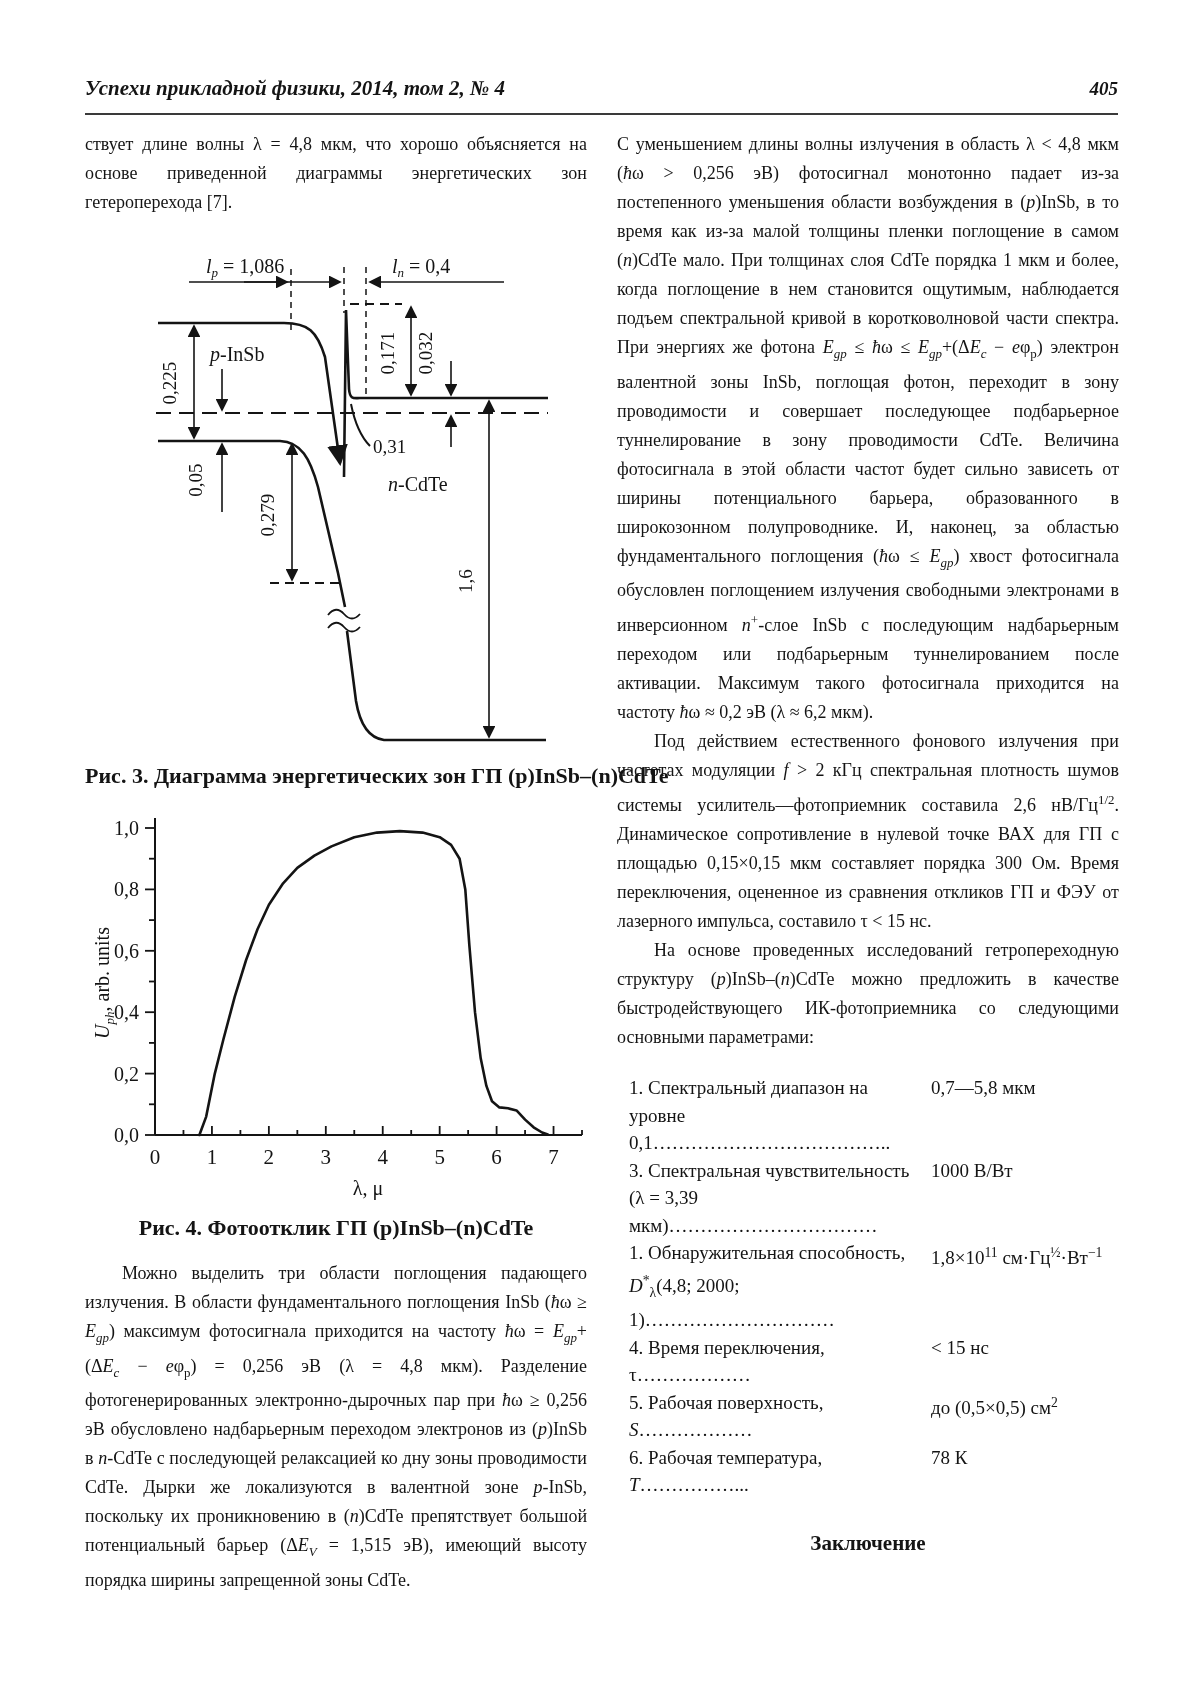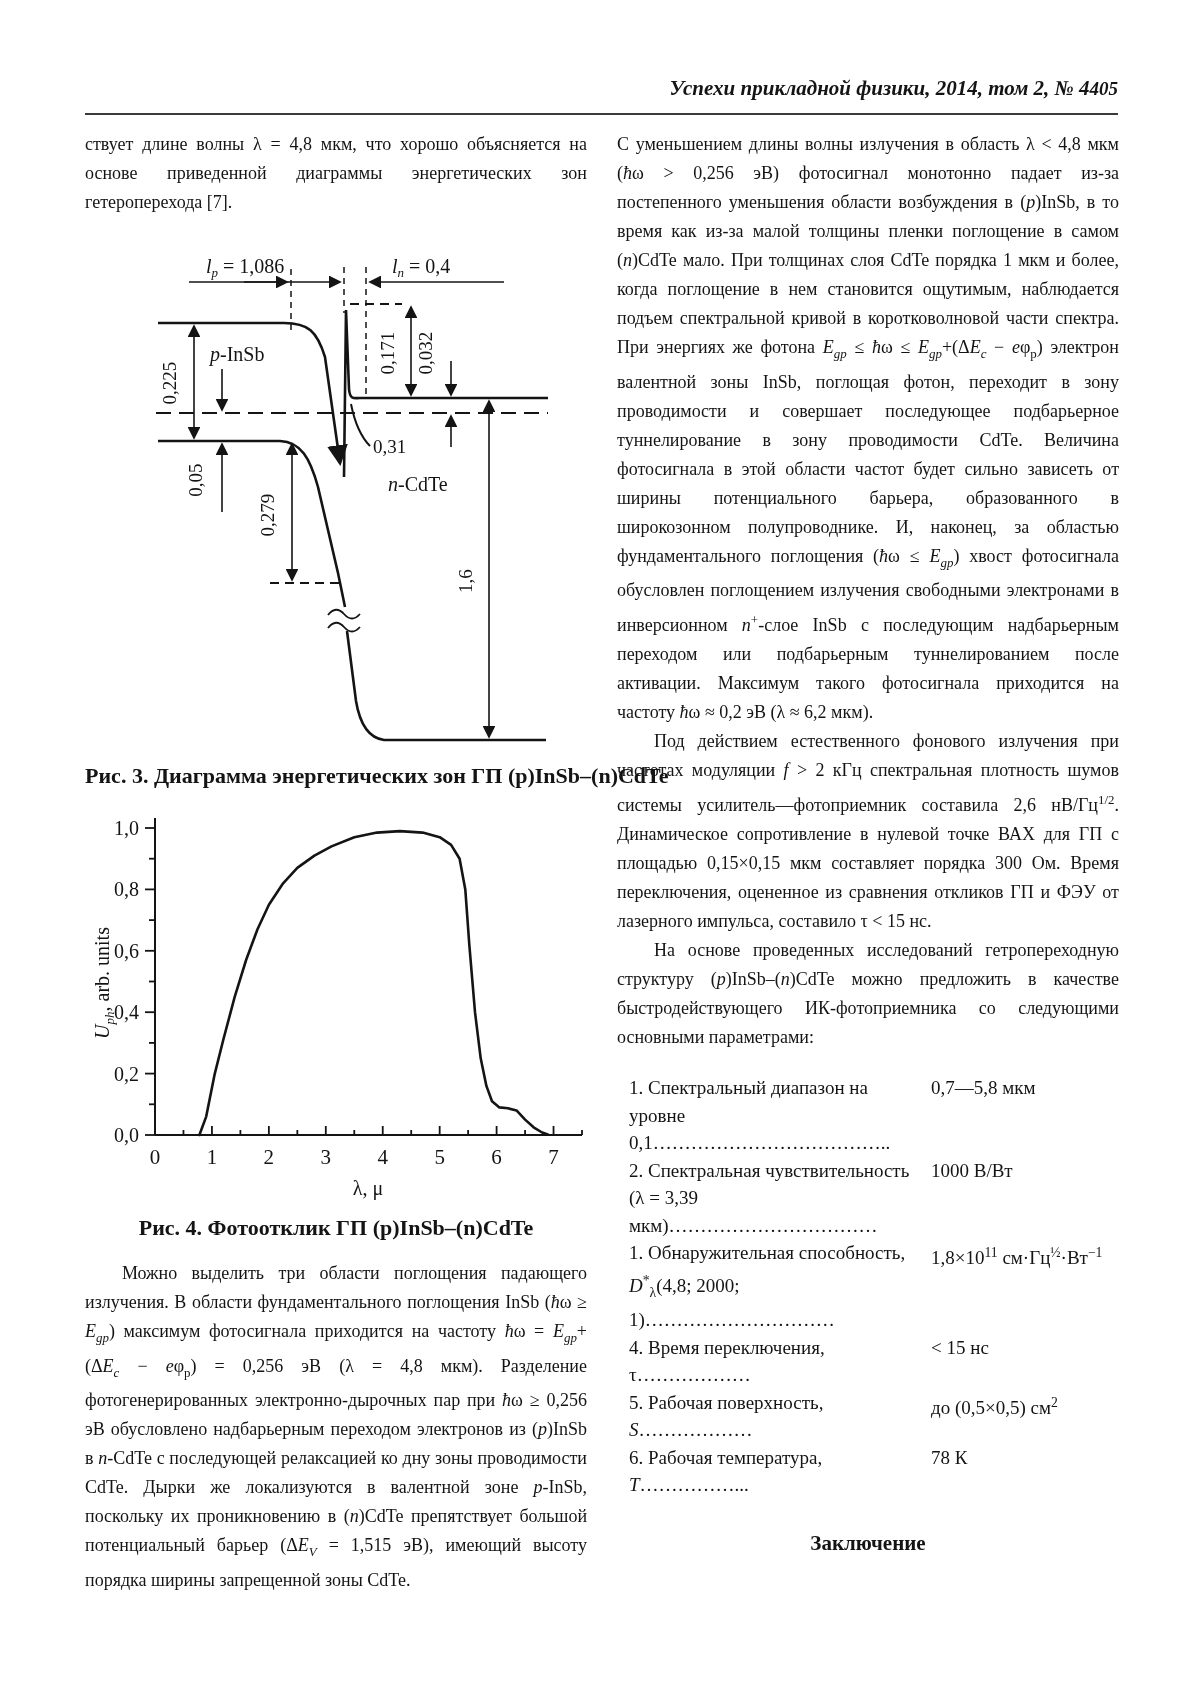--- a/index.html
+++ b/index.html
@@ -3,21 +3,21 @@
 <meta charset="utf-8">
 <style>
   html,body{margin:0;padding:0;background:#e8e8e8;}
   .page{
     position:relative;width:1200px;height:1698px;background:#ffffff;
     margin:0 auto;font-family:"Liberation Serif","DejaVu Serif",serif;
     color:#141414;overflow:hidden;
   }
   .header{
     position:absolute;left:85px;right:82px;top:76px;
-    display:flex;justify-content:flex-end;align-items:baseline;
+    display:flex;justify-content:space-between;align-items:baseline;
   }
   .journal{font-style:italic;font-weight:bold;font-size:21px;}
   .pagenum{font-style:italic;font-weight:bold;font-size:19px;}
   .header-rule{
     position:absolute;left:85px;right:82px;top:113px;height:0;
     border-top:2.5px solid #3a3a3a;
   }
   .columns{
     position:absolute;left:85px;top:130px;width:1034px;
     display:flex;gap:30px;
@@ -183,21 +183,21 @@
       <div class="params">
         <div class="param-row">
           <div class="param-label">
             <div>1. Спектральный диапазон на</div>
             <div class="param-l2">уровне 0,1………………………………..</div>
           </div>
           <div class="param-value">0,7—5,8 мкм</div>
         </div>
         <div class="param-row">
           <div class="param-label">
-            <div>2. Спектральная чувствительность</div>
+            <div>3. Спектральная чувствительность</div>
             <div class="param-l2">(λ = 3,39 мкм)……………………………</div>
           </div>
           <div class="param-value">1000 В/Вт</div>
         </div>
         <div class="param-row">
           <div class="param-label">
             <div>1. Обнаружительная способность,</div>
             <div class="param-l2"><i>D</i><sup>*</sup><sub>λ</sub>(4,8; 2000; 1)…………………………</div>
           </div>
           <div class="param-value">1,8×10<sup>11</sup> см·Гц<sup>½</sup>·Вт<sup>−1</sup></div>

